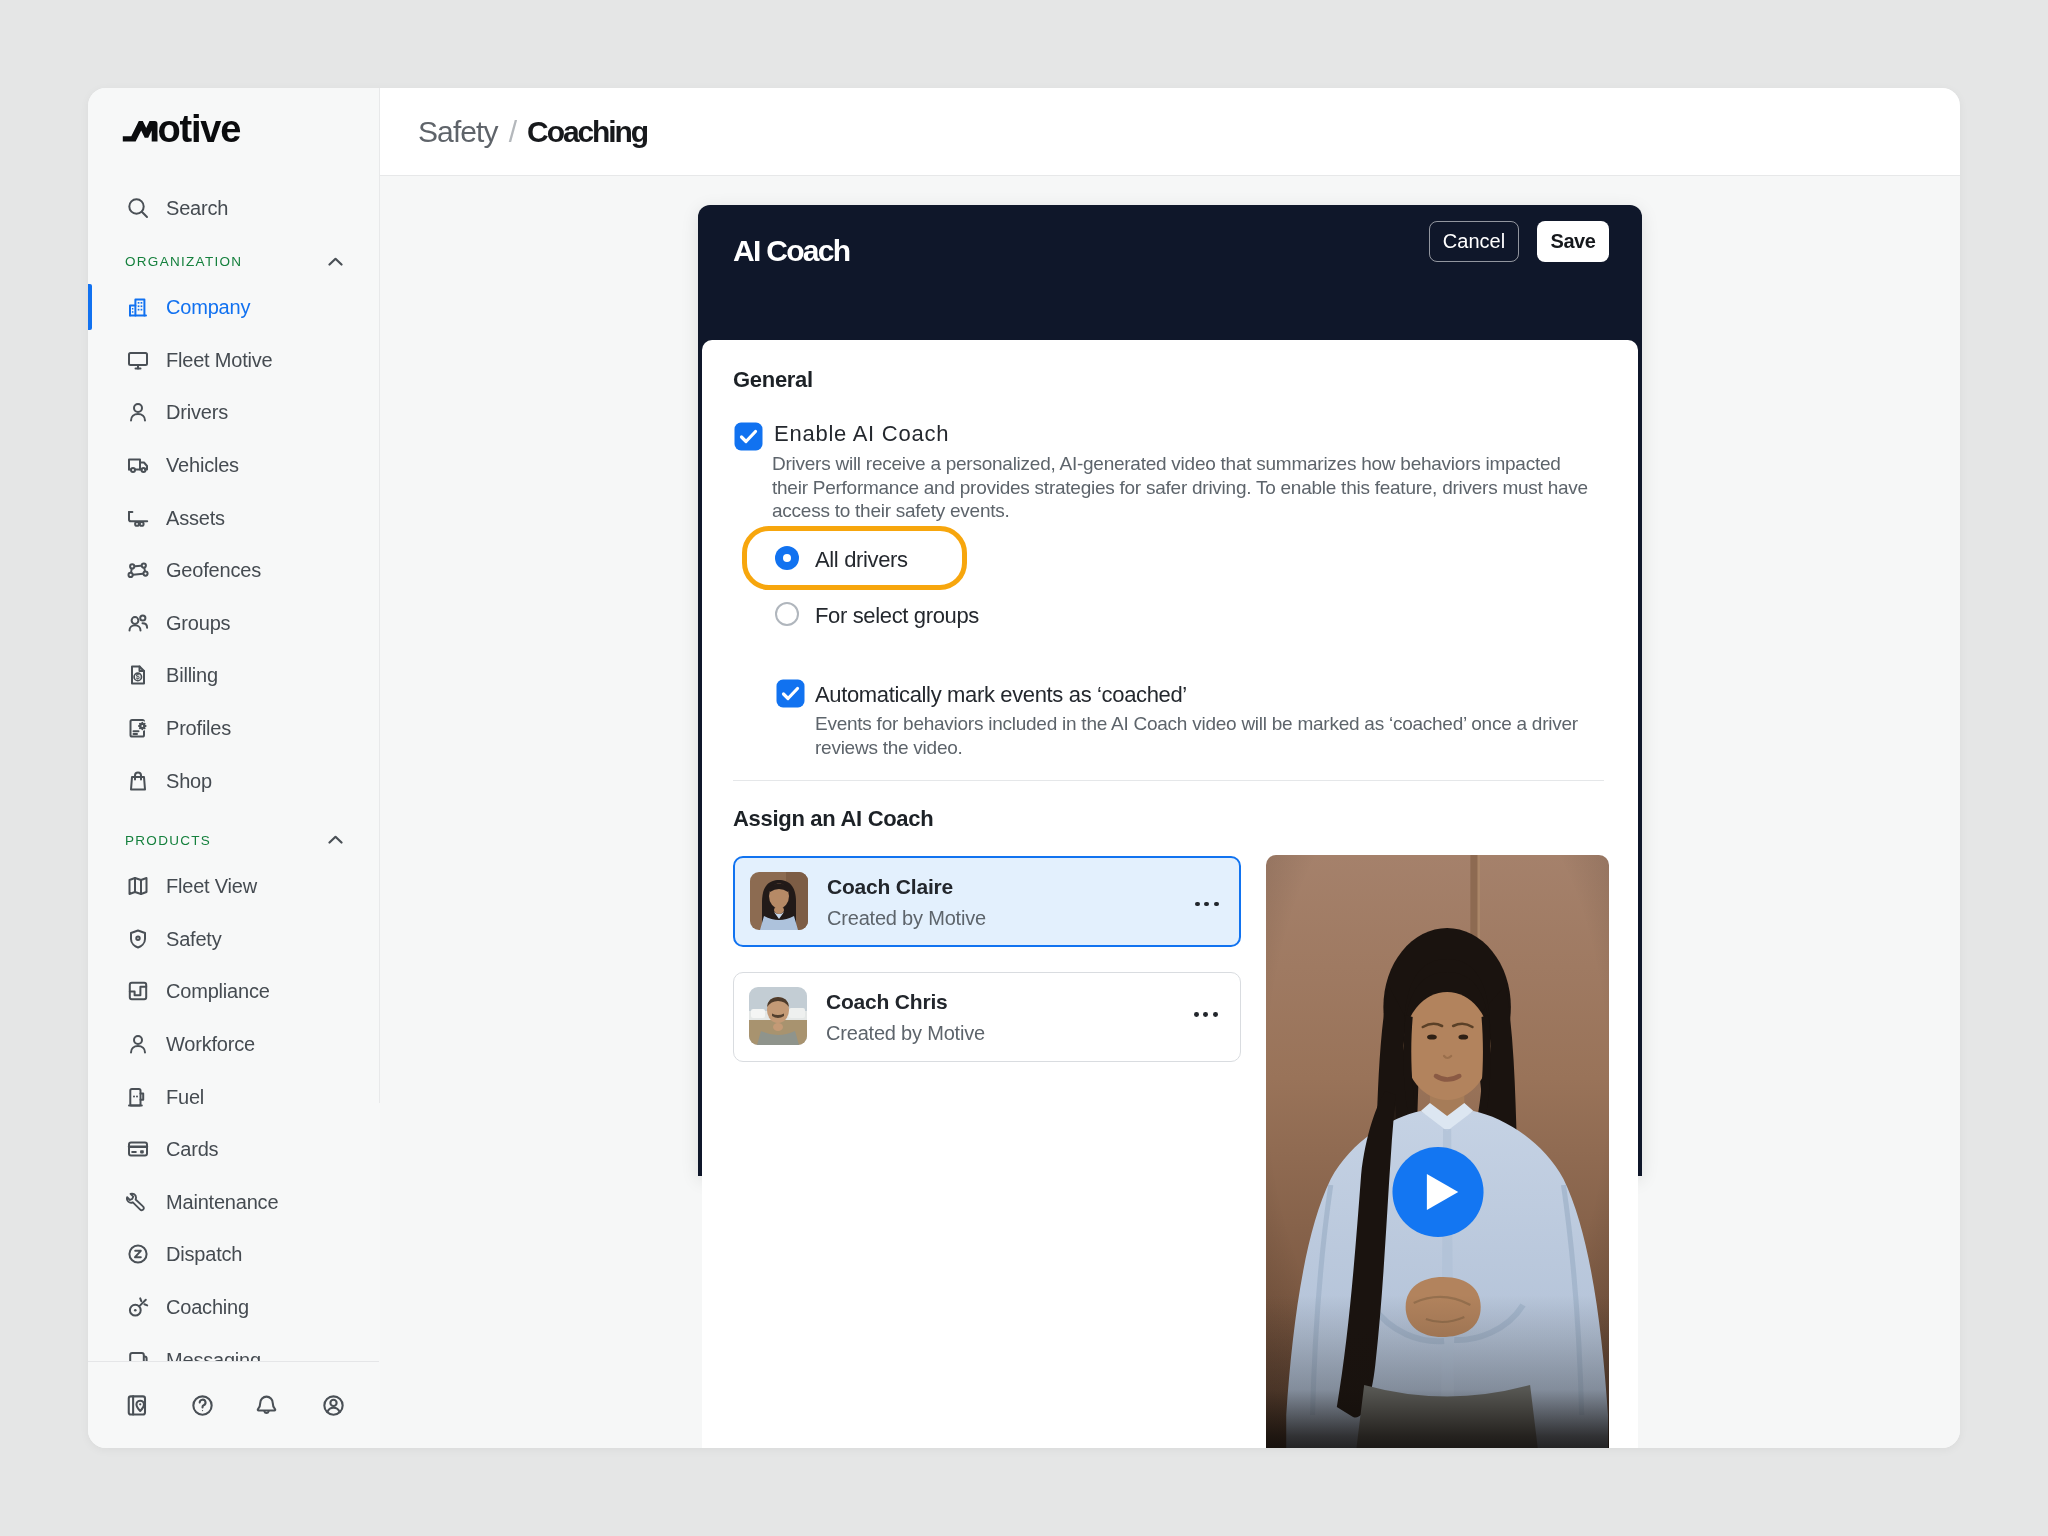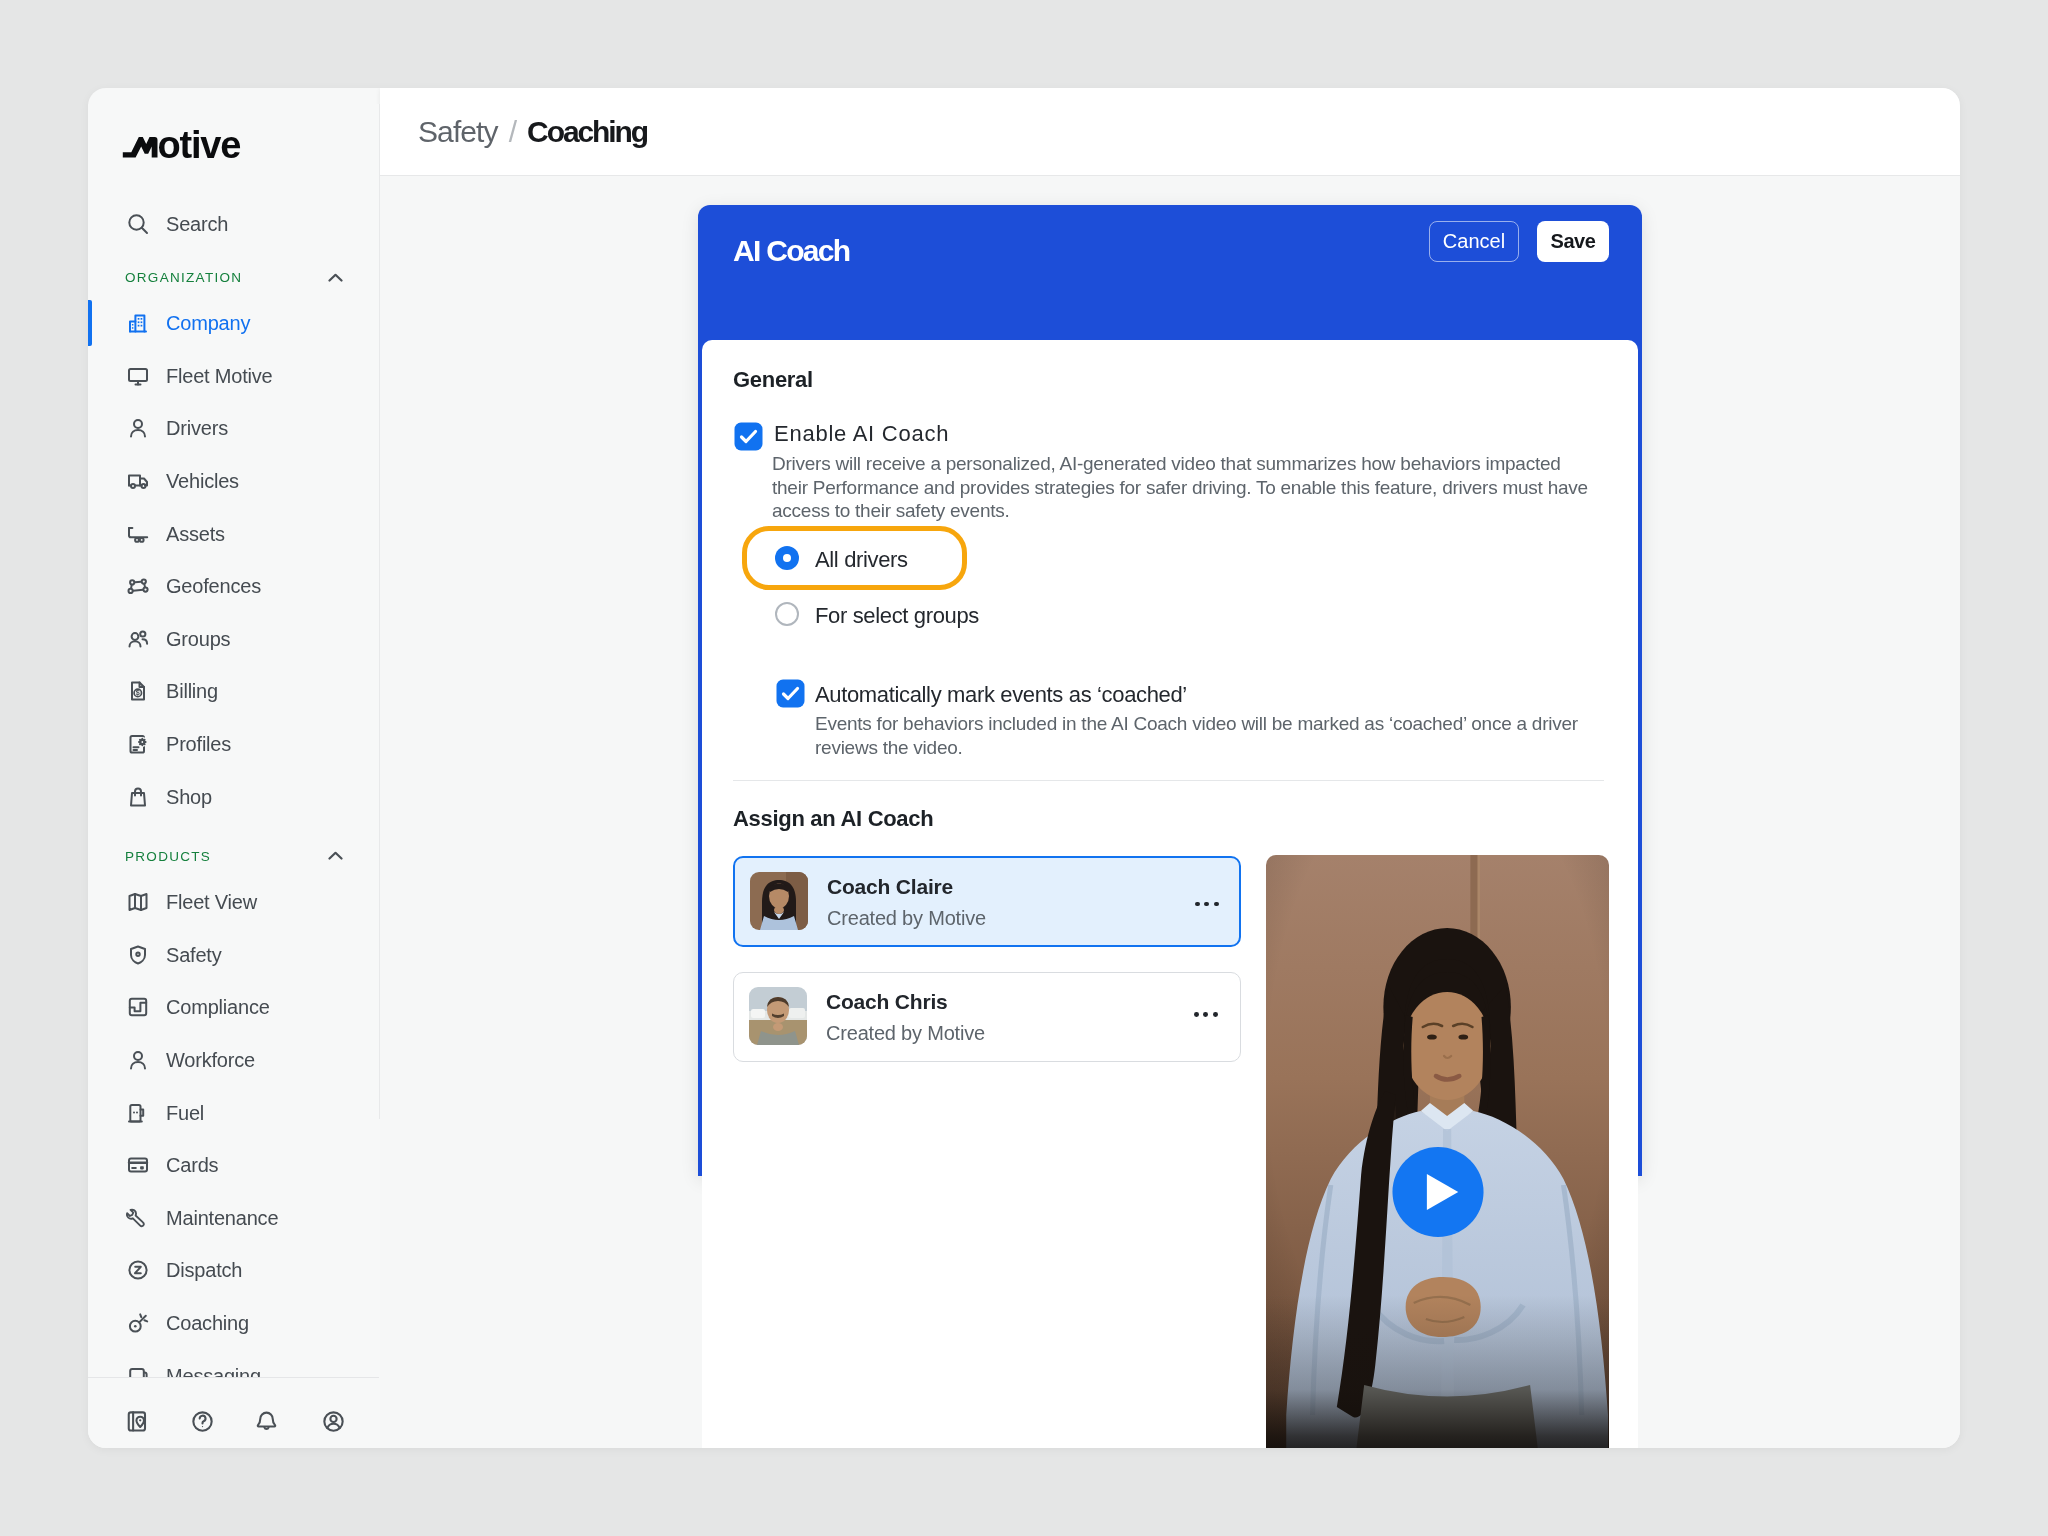--- a/index.html
+++ b/index.html
@@ -1,33 +1,33 @@
 <!DOCTYPE html>
 <html><head>
 <meta charset="utf-8">
 <style>
   html,body{margin:0;padding:0;}
   body{width:2048px;height:1536px;background:#e5e6e6;font-family:"Liberation Sans",sans-serif;overflow:hidden;position:relative;}
   #app{position:absolute;left:88px;top:88px;width:1872px;height:1360px;background:#f7f8f8;border-radius:18px;overflow:hidden;box-shadow:0 2px 10px rgba(0,0,0,0.05);}
   
-  #sidebar{position:absolute;left:0;top:16px;width:292px;height:1015px;background:#f7f8f8;border-right:1px solid #e8e9ea;box-sizing:border-box;}
+  #sidebar{position:absolute;left:0;top:0;width:292px;height:1015px;background:#f7f8f8;border-right:1px solid #e8e9ea;box-sizing:border-box;}
   .nav-item{position:absolute;left:0;width:292px;height:52px;}
   .nav-icon{position:absolute;left:38px;top:50%;transform:translateY(-50%);width:24px;height:24px;}
   .nav-text{position:absolute;left:78px;top:50%;transform:translateY(-50%);font-size:20px;color:#454b51;letter-spacing:-0.2px;white-space:nowrap;}
   .nav-cat{position:absolute;left:37px;font-size:13.5px;letter-spacing:1.3px;color:#15803d;font-weight:400;}
   .chev{position:absolute;left:240px;width:15px;height:9px;}
   .active .nav-text{color:#1171f0;}
   #activebar{position:absolute;left:0;top:196px;width:4px;height:46px;background:#1171f0;border-radius:0 2px 2px 0;}
   #sbbottom{position:absolute;left:0;top:1273px;width:291px;height:87px;background:#f7f8f8;border-top:1px solid #e5e6e8;}
   
   #topbar{position:absolute;left:292px;top:0;width:1580px;height:88px;background:#ffffff;border-bottom:1px solid #e7e8e9;box-sizing:border-box;box-shadow:0 1px 5px rgba(0,0,0,0.07);}
   #crumb{position:absolute;left:38px;top:0;height:87px;display:flex;align-items:center;font-size:30px;letter-spacing:-0.9px;}
   
   #content{position:absolute;left:292px;top:88px;width:1580px;height:1272px;background:#f6f7f7;}
-  #modal{position:absolute;left:318px;top:29px;width:944px;height:971px;background:#1d4ed8;border-radius:12px 12px 0 0;box-shadow:0 4px 18px rgba(0,0,0,0.10);}
+  #modal{position:absolute;left:318px;top:29px;width:944px;height:971px;background:#0f172a;border-radius:12px 12px 0 0;box-shadow:0 4px 18px rgba(0,0,0,0.10);}
   #mtitle{position:absolute;left:35px;top:29px;font-size:30px;font-weight:700;color:#ffffff;letter-spacing:-1.7px;}
   .btn{position:absolute;top:16px;height:41px;border-radius:8px;box-sizing:border-box;display:flex;align-items:center;justify-content:center;font-size:20px;}
   #btncancel{left:731px;width:90px;border:1.5px solid rgba(255,255,255,0.55);color:#ffffff;}
   #btnsave{left:839px;width:72px;background:#ffffff;color:#15181c;font-weight:700;letter-spacing:-0.4px;}
   #mbody{position:absolute;left:4px;top:90px;width:936px;height:1153px;background:#ffffff;border-radius:10px 10px 0 0;overflow:hidden;margin-top:45px;}
   .h2{position:absolute;font-size:22px;font-weight:700;letter-spacing:-0.3px;color:#1c2126;}
   .cbx{position:absolute;width:29px;height:29px;}
   .lbl{position:absolute;font-size:22px;color:#24282e;letter-spacing:-0.35px;white-space:nowrap;}
   .desc{position:absolute;font-size:19px;line-height:23.5px;color:#5d646b;letter-spacing:-0.25px;}
   #oring{position:absolute;left:40px;top:186px;width:225px;height:64px;border:5.5px solid #f7a60d;border-radius:27px;box-sizing:border-box;}

